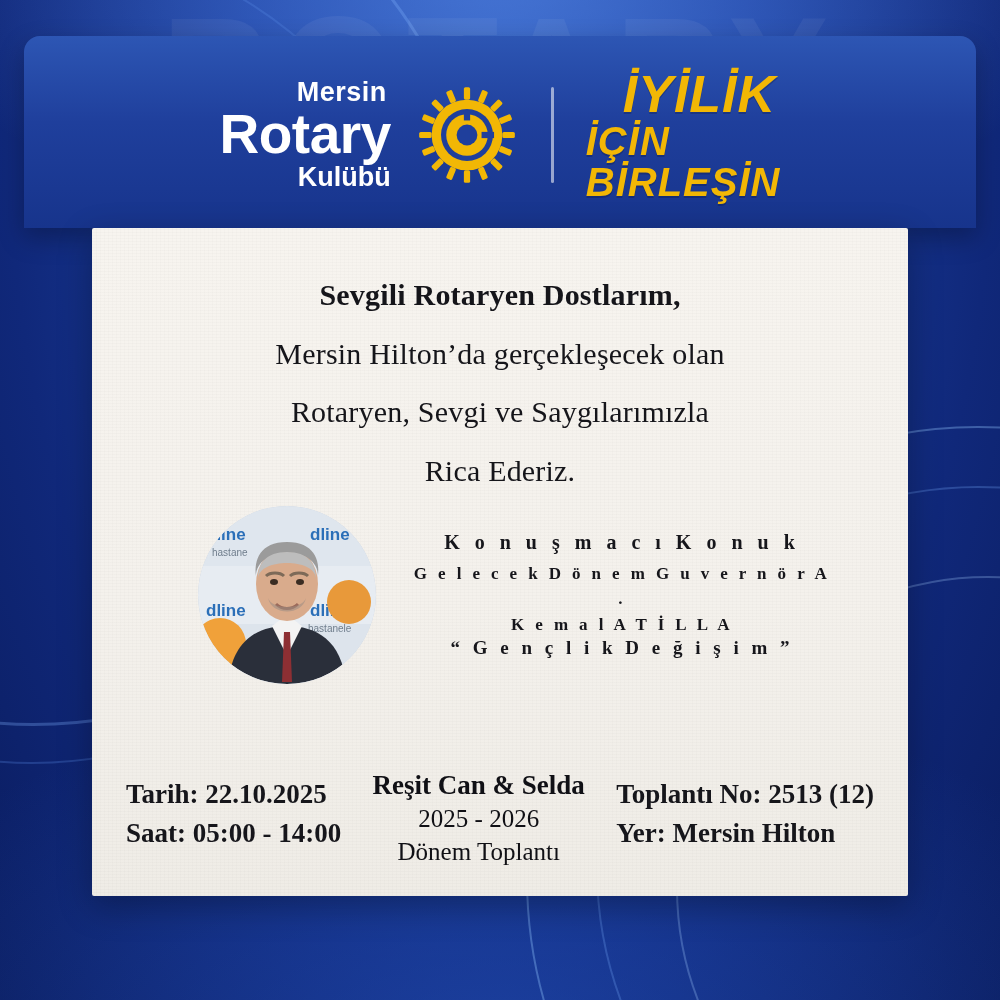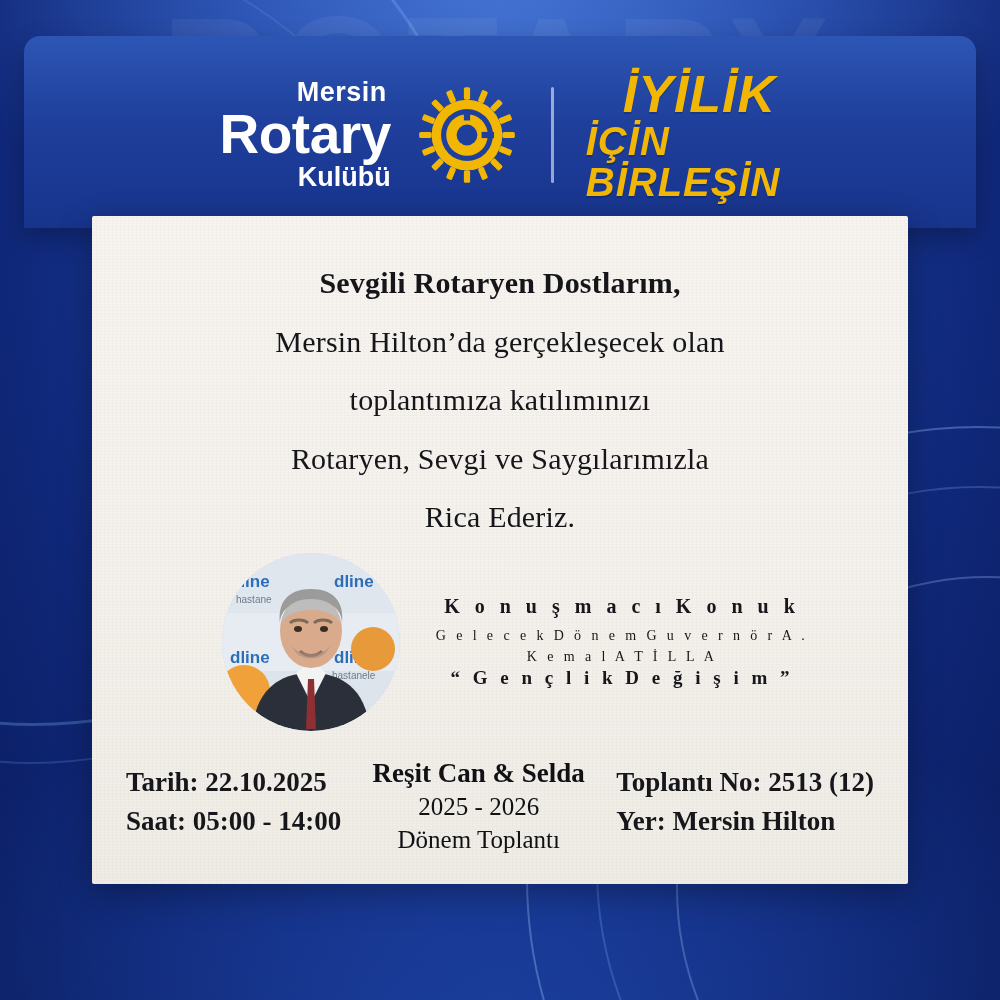--- a/index.html
+++ b/index.html
@@ -148,21 +148,21 @@
     text-shadow: 0 2px 0 rgba(0,0,0,0.18);
   }
   .slogan .l1 { font-size: 52px; margin-left: 37px; }
   .slogan .l2 { font-size: 40px; }
   .slogan .l3 { font-size: 40px; }
 
   
   .card {
     position: absolute;
     left: 92px;
-    top: 216px;
+    top: 228px;
     width: 816px;
     height: 668px;
     background:
       radial-gradient(circle at 30% 20%, rgba(0,0,0,0.012) 0 2px, transparent 2px),
       linear-gradient(180deg, #f7f4ef 0%, #f4f1ec 55%, #efece6 100%);
     box-shadow: 0 10px 34px rgba(0,0,0,0.30);
     border-radius: 2px;
     overflow: hidden;
   }
   .card:after {
@@ -222,22 +222,22 @@
     max-width: 420px;
   }
   .speaker-text .s-title {
     font-weight: 700;
     font-size: 20px;
     letter-spacing: 5px;
     margin-bottom: 7px;
   }
   .speaker-text .s-name1,
   .speaker-text .s-name2 {
-    font-weight: 400;
-    font-size: 14px;
+    font-weight: 700;
+    font-size: 17px;
     letter-spacing: 3.4px;
     line-height: 1.5;
   }
   .speaker-text .s-topic {
     font-weight: 700;
     font-size: 19px;
     letter-spacing: 4px;
   }
 
   .footer {
@@ -344,21 +344,20 @@
       </div>
 
     </div>
   </div>
 
   <div class="card">
 
     <div class="invite">
       <div class="line bold">Sevgili Rotaryen Dostlarım,</div>
       <div class="line">Mersin Hilton’da gerçekleşecek olan</div>
-      <div class="line">toplantımıza katılımınızı</div>
       <div class="line">Rotaryen, Sevgi ve Saygılarımızla</div>
       <div class="line">Rica Ederiz.</div>
     </div>
 
     <div class="speaker-block">
 
       <div class="photo">
         <svg viewBox="0 0 178 178" width="178" height="178" aria-hidden="true">
           <defs>
             <clipPath id="circleClip">

